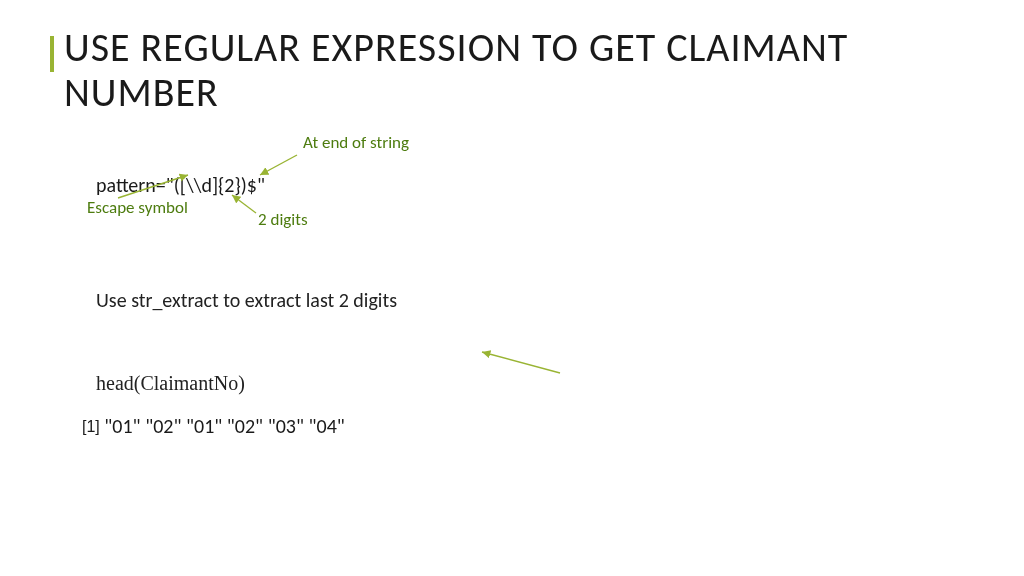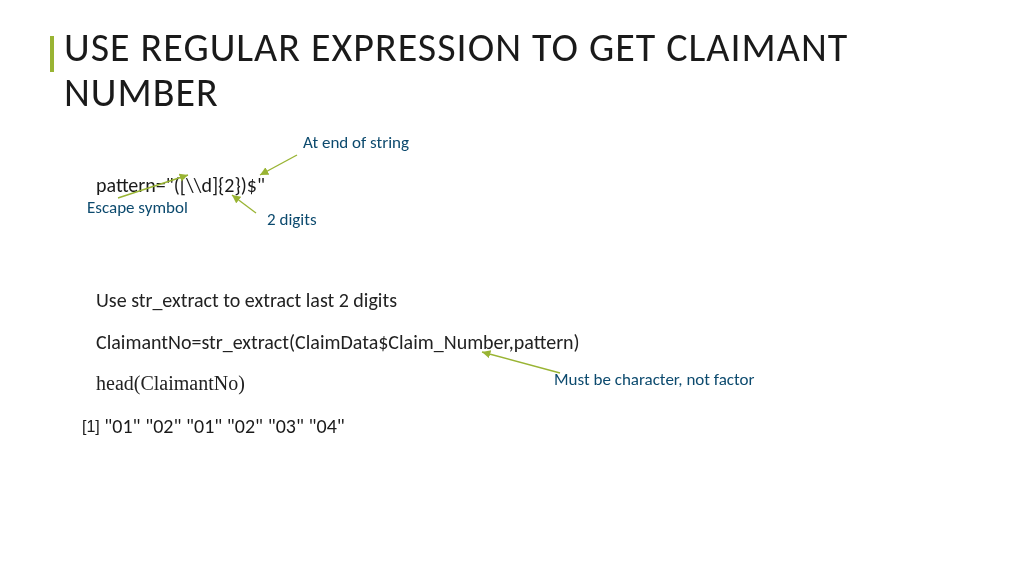--- a/index.html
+++ b/index.html
@@ -39,26 +39,26 @@
   .pattern-line {
     position: absolute;
     left: 96px;
     top: 173px;
     font-size: 20px;
     font-weight: 400;
   }
   .ann {
     position: absolute;
     font-size: 17px;
-    color: #0c4a6e;
+    color: #4d7c0f;
     line-height: 1.15;
   }
   .ann.end   { left: 303px; top: 133px; width: 120px; }
   .ann.esc   { left: 40px;  top: 198px; margin-left: 47px; }
-  .ann.dig   { left: 258px; top: 210px; margin-left: 9px; }
+  .ann.dig   { left: 258px; top: 210px; }
   .ann.must  { left: 554px; top: 370px; }
 
   .body-text {
     position: absolute;
     left: 96px;
     font-size: 20px;
     font-weight: 400;
     color: #222;
   }
   .b1 { top: 288px; text-align: center; }
@@ -101,24 +101,22 @@
 
   <div class="accent-bar"></div>
 
   <div class="title">USE REGULAR EXPRESSION TO GET CLAIMANT NUMBER</div>
 
   <div class="pattern-line">pattern="([\\d]{2})$"</div>
 
   <div class="ann end">At end of string</div>
   <div class="ann esc">Escape symbol</div>
   <div class="ann dig">2 digits</div>
-  <div class="ann must">Must be character, not factor</div>
 
   <div class="body-text b1">Use str_extract to extract last 2 digits</div>
-  <div class="body-text b2">ClaimantNo=str_extract(ClaimData$Claim_Number,pattern)</div>
   <div class="body-text b3">head(ClaimantNo)</div>
 
   <div class="output-line">
     <span class="bracket">[1]</span>
     <span>"01" "02" "01" "02" "03" "04"</span>
   </div>
 
   <svg class="arrows">
 
     <defs>

